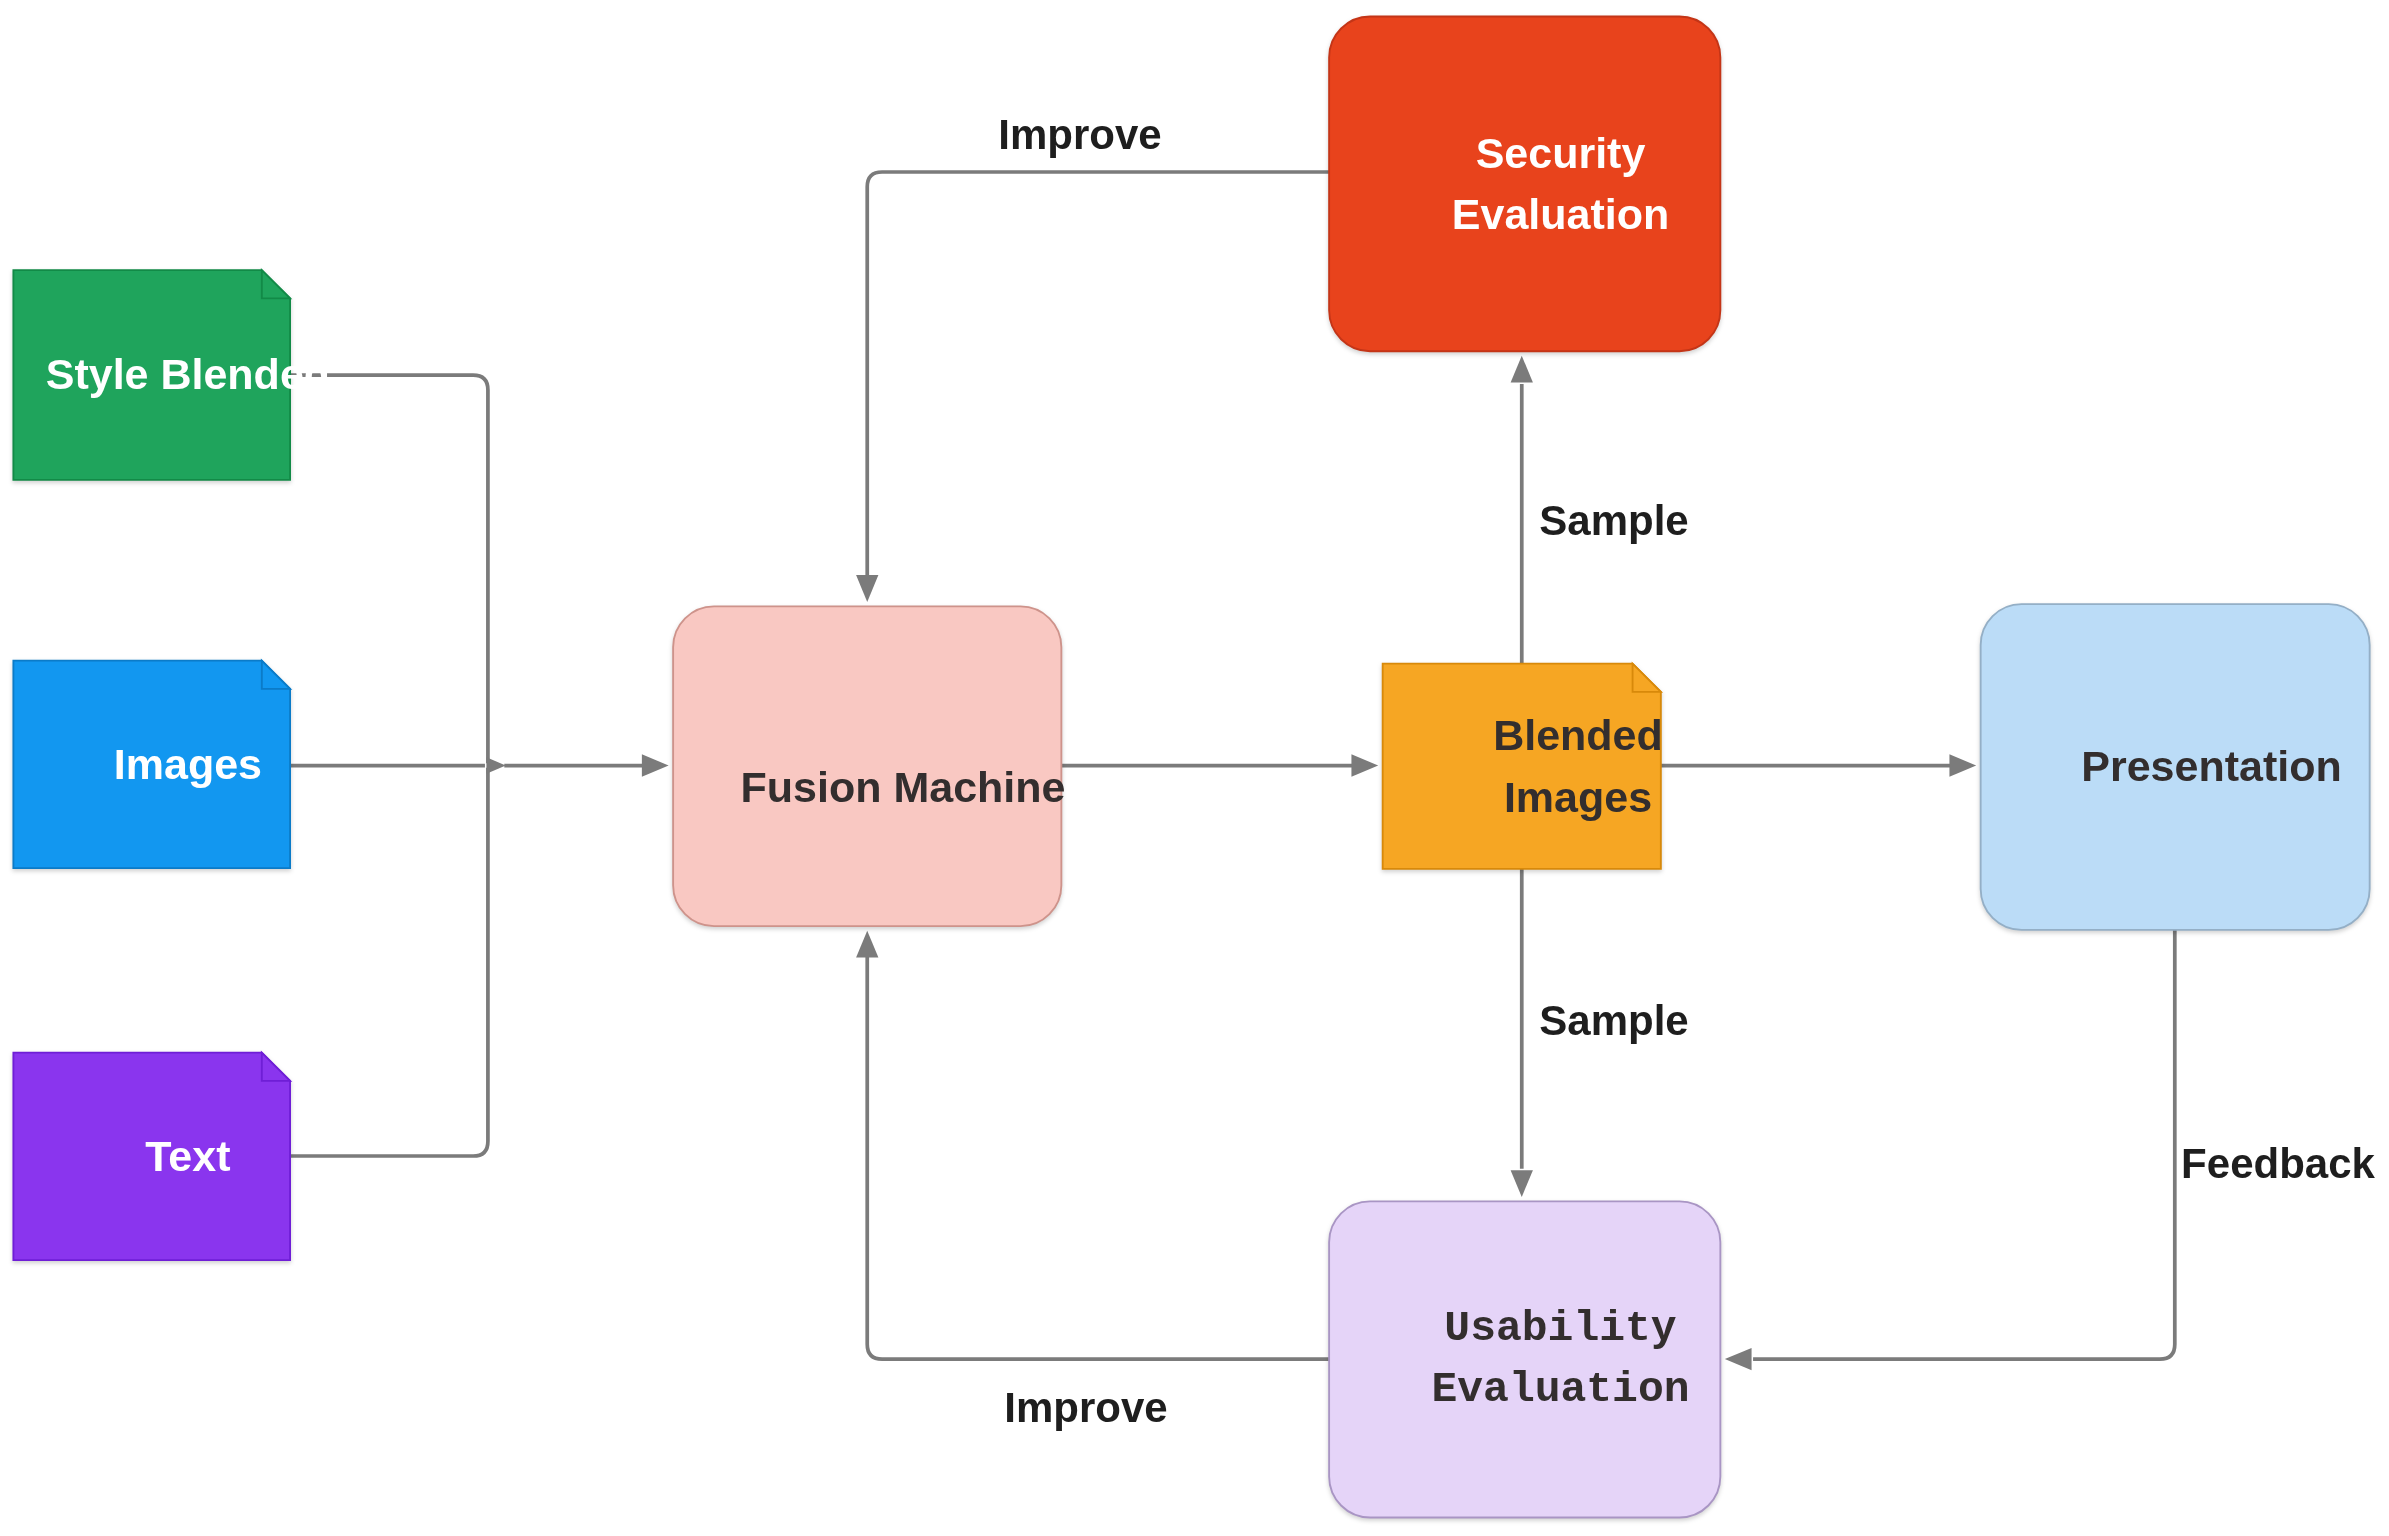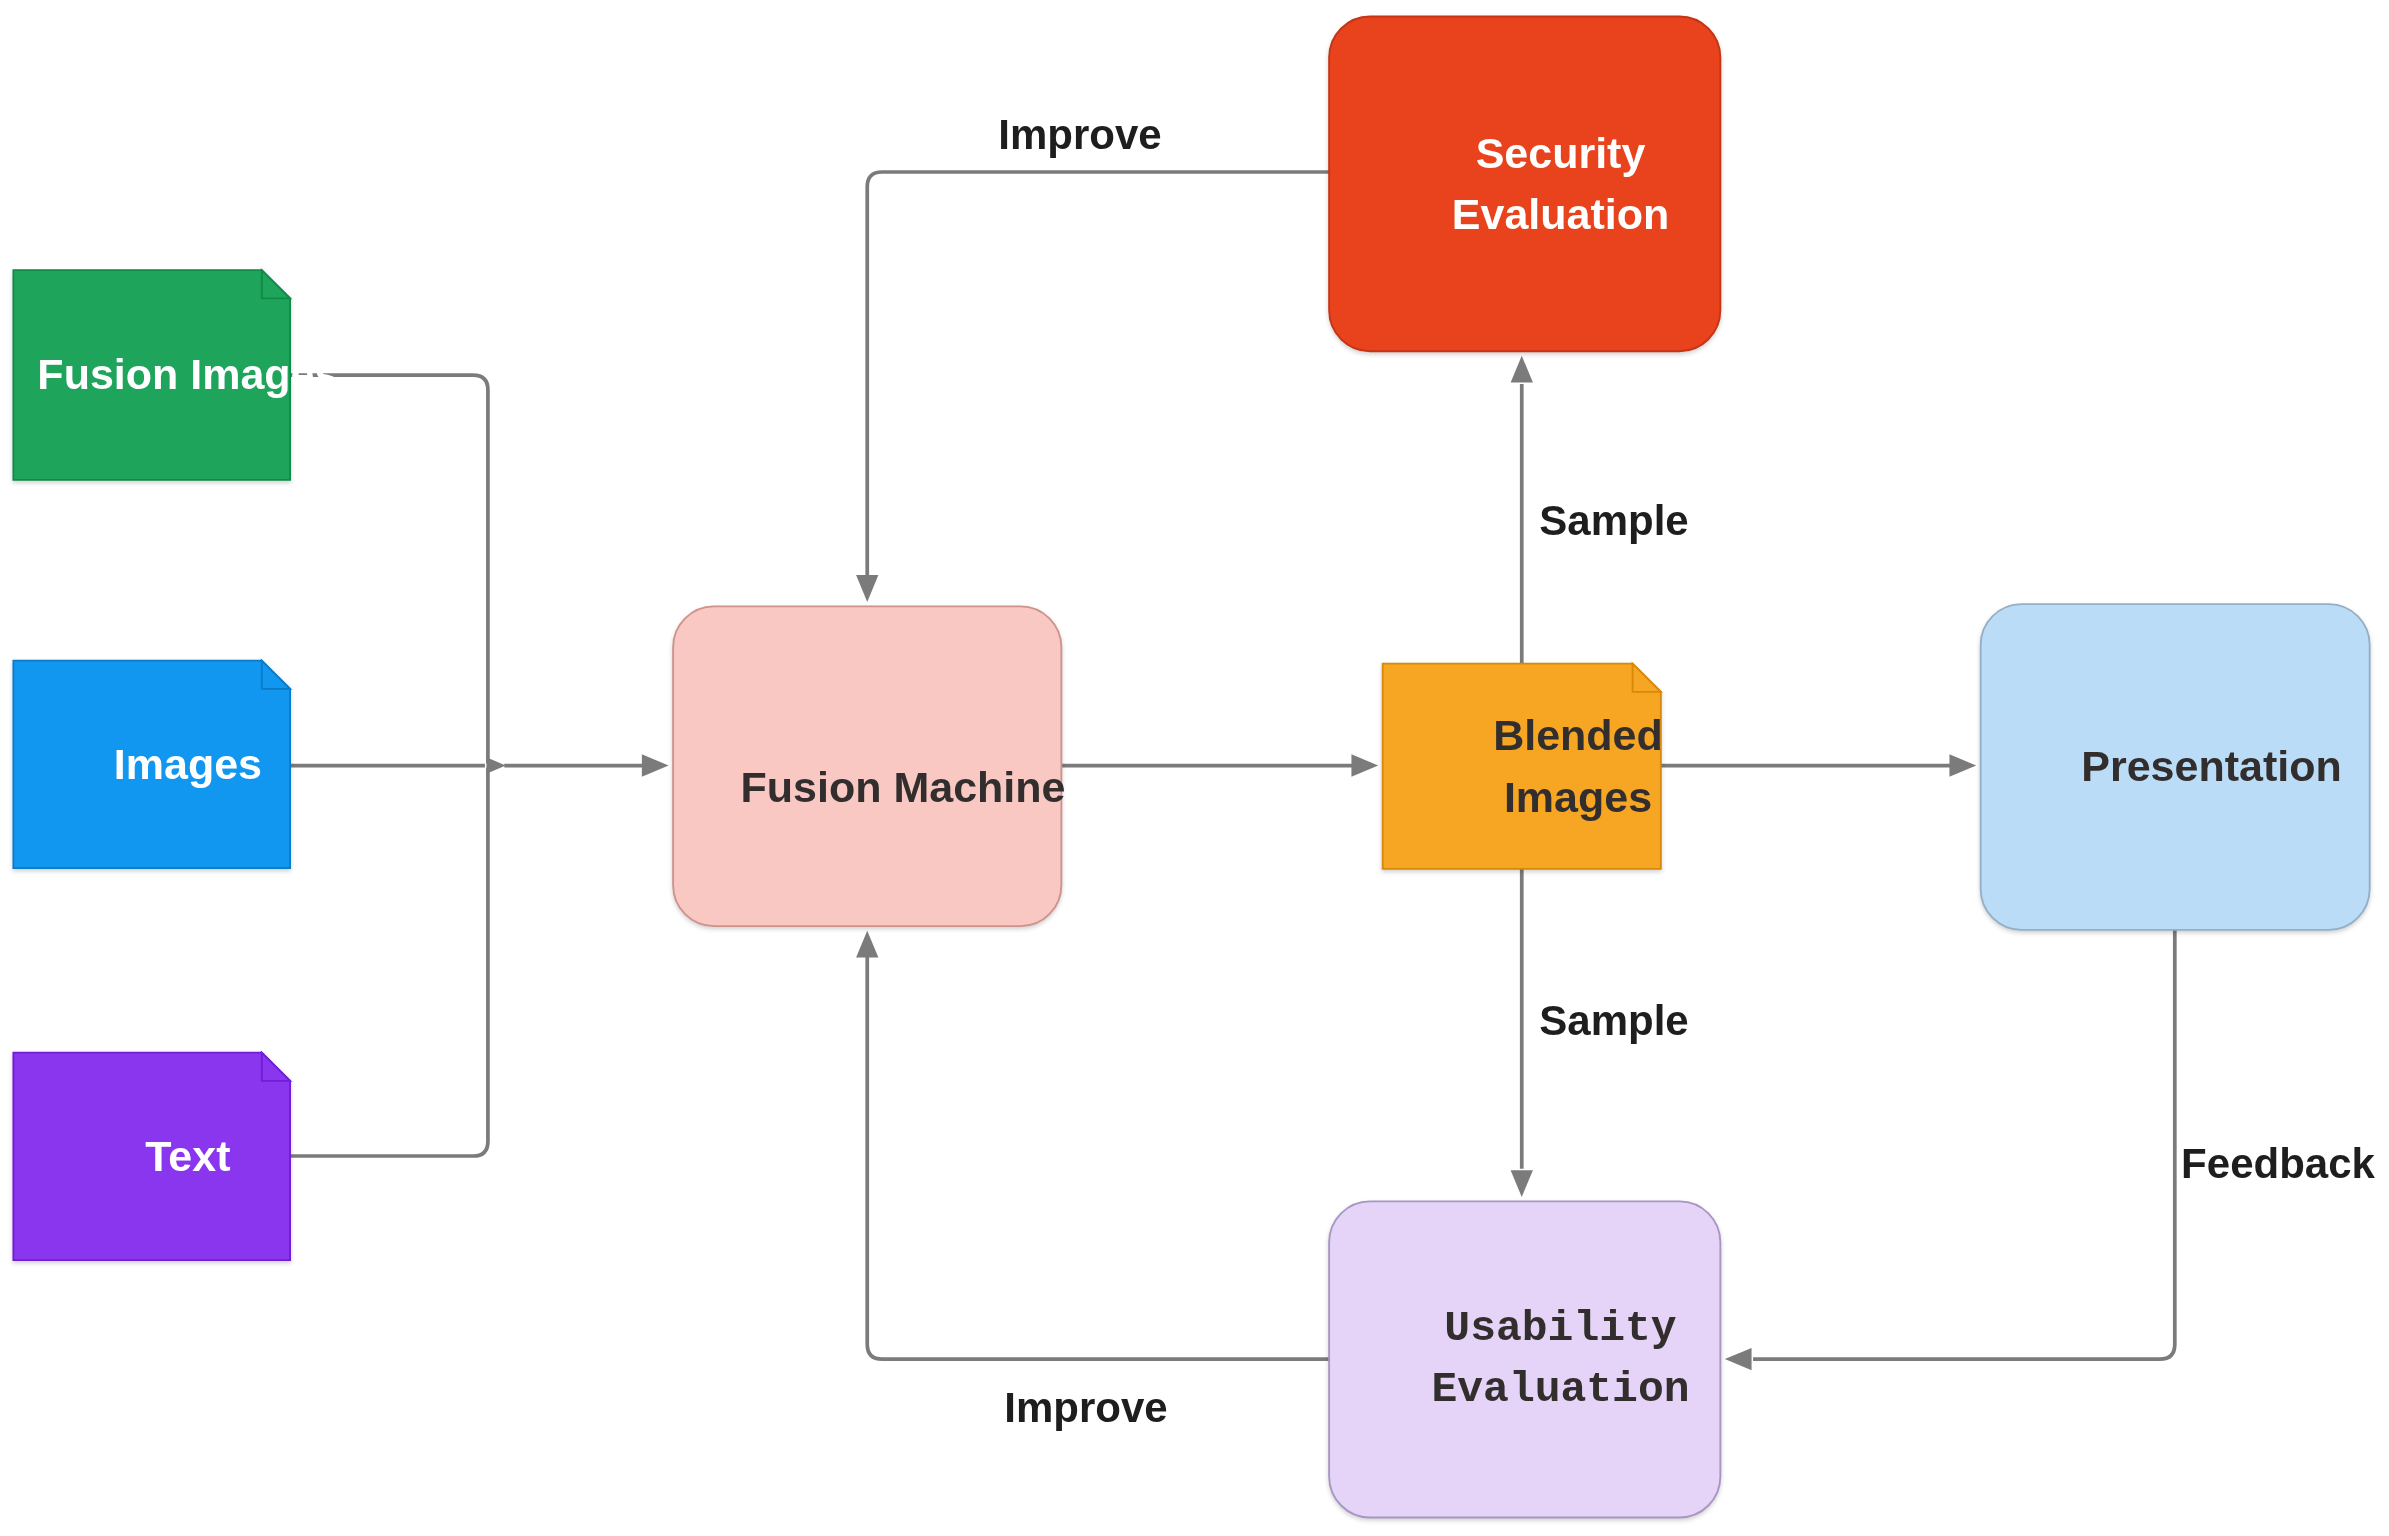--- a/index.html
+++ b/index.html
@@ -119,21 +119,21 @@
         <path d="M1859,892 h336 l38,38 v238 h-374 z" stroke-width="2.5" stroke="#D8890A" fill="#F6A623"></path>
         <path d="M2195,892 v38 h38 z" stroke="#D8890A" stroke-width="2.5" fill="#F6A623"></path>
       </g>
 
       <rect class="shape" x="2663" y="812" width="523" height="438" rx="55" ry="55" stroke-width="2.5" stroke="#94AFC6" fill="#BBDCF7"></rect>
 
       <rect class="shape" x="1787" y="1615" width="526" height="425" rx="55" ry="55" stroke-width="2.5" stroke="#A995C4" fill="#E5D4F8"></rect>
     </g>
   </svg>
 
-  <div class="node-label light-text n-style">Fusion Images</div>
+  <div class="node-label light-text n-style">Style Blended</div>
   <div class="node-label light-text n-images">Images</div>
   <div class="node-label light-text n-text">Text</div>
   <div class="node-label dark-text n-fusion">Fusion Machine</div>
   <div class="node-label light-text n-security">Security
 Evaluation</div>
   <div class="node-label dark-text n-blended">Blended
 Images</div>
   <div class="node-label dark-text n-presentation">Presentation</div>
   <div class="node-label dark-text n-usability">Usability
 Evaluation</div>

